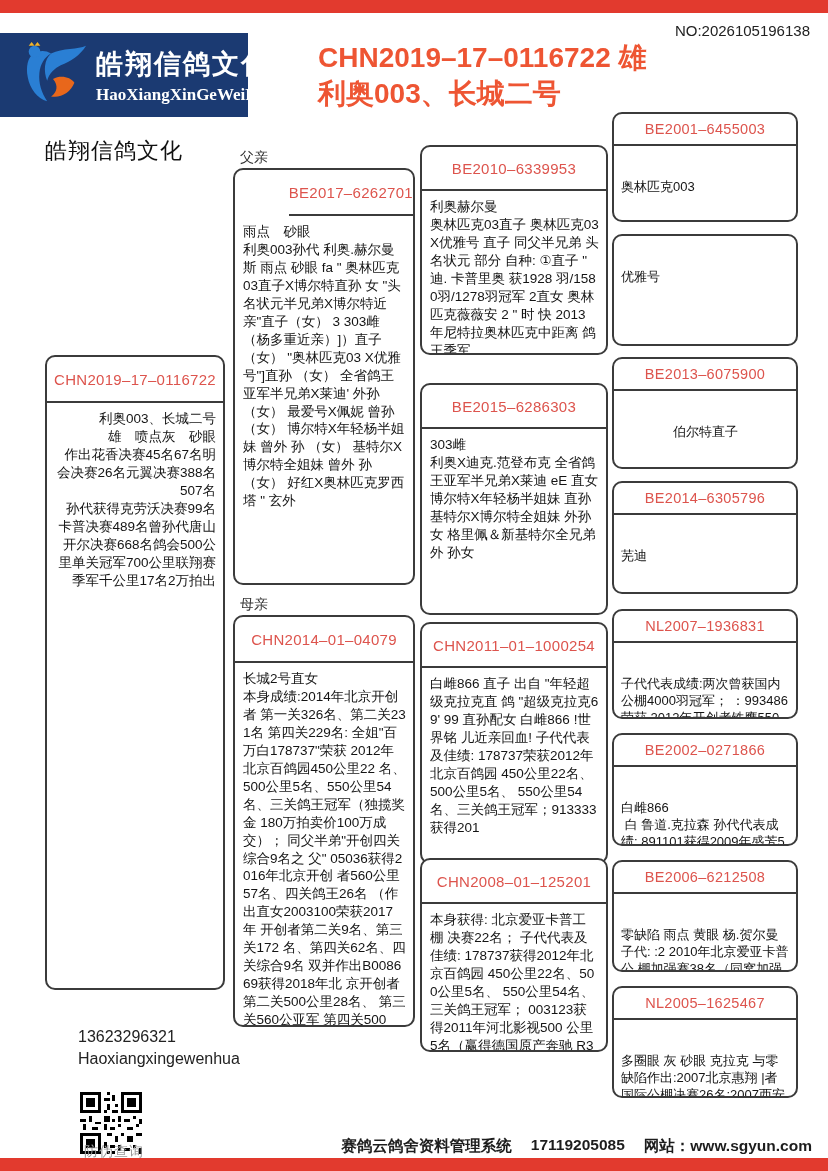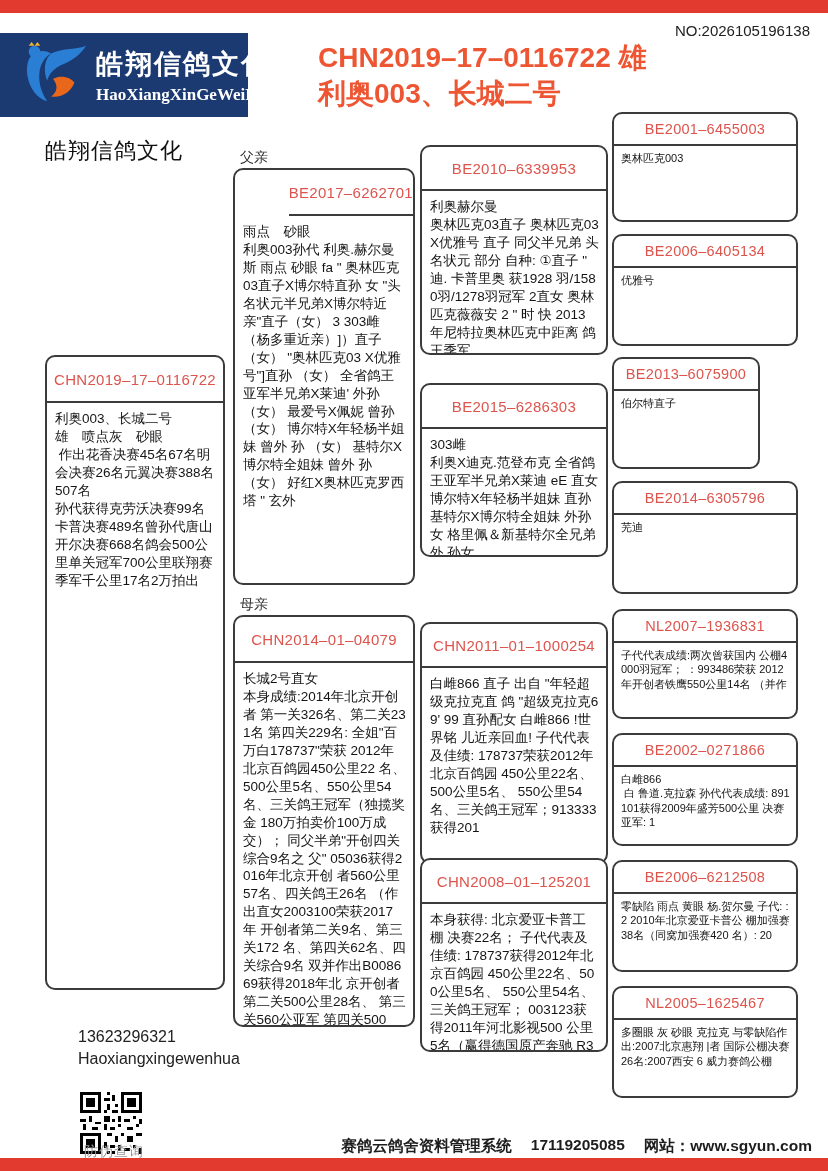--- a/index.html
+++ b/index.html
@@ -45,21 +45,21 @@
     border-bottom:2px solid #3b3b3b;
   }
   .t-lg { height:46px; }
   .t-md { height:44px; }
   .t-sm { height:32px; font-size:14.5px; }
   .pbox-body {
     flex:1 1 auto; padding:7px 7px 4px 8px;
     font-size:13.5px; line-height:1.33; color:#141414;
     white-space:pre-wrap; word-break:break-all; overflow:hidden;
   }
-  .pbox-body.sm { font-size:11px; line-height:1.3; padding:5px 6px 3px 7px; }
+  .pbox-body.sm { font-size:13px; line-height:1.3; padding:5px 6px 3px 7px;margin-top:28px; }
 
   
   .contact { left:78px; top:1026px; font-size:16px; color:#222; line-height:1.4; }
   .qr { left:80px; top:1092px; width:62px; height:62px; }
   .qr-label { left:84px; top:1143px; font-size:14px; color:#9a9a9a; letter-spacing:1px; }
   .footer-line {
     top:1136px; right:16px; font-size:15.5px; color:#1d1d1d; font-weight:bold;
     display:flex; gap:19px;
   }
 </style>
@@ -88,21 +88,21 @@
 <div class="abs main-title">
   <div>CHN2019–17–0116722 雄</div>
   <div>利奥003、长城二号</div>
 </div>
 
 <div class="abs section-heading">皓翔信鸽文化</div>
 
 <div class="abs gen-label" style="left:240px; top:149px;">父亲</div>
 <div class="abs gen-label" style="left:240px; top:596px;">母亲</div>
 
-<div class="pbox" style="left:45px; top:355px; width:180px; height:635px;">
+<div class="pbox" style="left:45px; top:355px; width:180px; height:635px;text-align:right;">
   <div class="pbox-title t-lg">CHN2019–17–0116722</div>
   <div class="pbox-body">利奥003、长城二号
 雄　喷点灰　砂眼
  作出花香决赛45名67名明会决赛26名元翼决赛388名507名
 孙代获得克劳沃决赛99名卡普决赛489名曾孙代唐山开尔决赛668名鸽会500公里单关冠军700公里联翔赛季军千公里17名2万拍出</div>
 </div>
 
 <div class="pbox" style="left:233px; top:168px; width:182px; height:417px;align-items:flex-end;">
   <div class="pbox-title t-lg">BE2017–6262701</div>
   <div class="pbox-body">雨点　砂眼
@@ -113,43 +113,42 @@
   <div class="pbox-title t-lg">CHN2014–01–04079</div>
   <div class="pbox-body">长城2号直女
 本身成绩:2014年北京开创者 第一关326名、第二关231名 第四关229名: 全姐"百万白178737"荣获 2012年北京百鸽园450公里22 名、500公里5名、550公里54 名、三关鸽王冠军（独揽奖金 180万拍卖价100万成交）； 同父半弟"开创四关综合9名之 父" 05036获得2016年北京开创 者560公里57名、四关鸽王26名 （作出直女2003100荣获2017年 开创者第二关9名、第三关172 名、第四关62名、四关综合9名 双并作出B008669获得2018年北 京开创者第二关500公里28名、 第三关560公亚军 第四关500</div>
 </div>
 
 <div class="pbox" style="left:420px; top:145px; width:188px; height:210px;">
   <div class="pbox-title t-md">BE2010–6339953</div>
   <div class="pbox-body">利奥赫尔曼
 奥林匹克03直子 奥林匹克03 X优雅号 直子 同父半兄弟 头名状元 部分 自种: ①直子 " 迪. 卡普里奥 获1928 羽/1580羽/1278羽冠军 2直女 奥林匹克薇薇安 2 " 时 快 2013年尼特拉奥林匹克中距离 鸽王季军</div>
 </div>
-<div class="pbox" style="left:420px; top:383px; width:188px; height:174px;">
+<div class="pbox" style="left:420px; top:383px; width:188px; height:232px;">
   <div class="pbox-title t-md">BE2015–6286303</div>
   <div class="pbox-body">303雌
 利奥X迪克.范登布克 全省鸽王亚军半兄弟X莱迪 eE 直女 博尔特X年轻杨半姐妹 直孙 基特尔X博尔特全姐妹 外孙 女 格里佩＆新基特尔全兄弟 外 孙女</div>
 </div>
 <div class="pbox" style="left:420px; top:622px; width:188px; height:242px;">
   <div class="pbox-title t-md">CHN2011–01–1000254</div>
   <div class="pbox-body">白雌866 直子 出自 "年轻超级克拉克直 鸽 "超级克拉克69' 99 直孙配女 白雌866 !世界铭 儿近亲回血! 子代代表及佳绩: 178737荣获2012年北京百鸽园 450公里22名、500公里5名、 550公里54名、三关鸽王冠军；913333获得201</div>
 </div>
 <div class="pbox" style="left:420px; top:858px; width:188px; height:194px;">
   <div class="pbox-title t-md">CHN2008–01–125201</div>
   <div class="pbox-body">本身获得: 北京爱亚卡普工棚 决赛22名； 子代代表及佳绩: 178737获得2012年北京百鸽园 450公里22名、500公里5名、 550公里54名、三关鸽王冠军； 003123获得2011年河北影视500 公里5名（赢得德国原产奔驰 R350一辆）；</div>
 </div>
 
 <div class="pbox" style="left:612px; top:112px; width:186px; height:110px;">
   <div class="pbox-title t-sm">BE2001–6455003</div>
   <div class="pbox-body sm">奥林匹克003</div>
 </div>
 <div class="pbox" style="left:612px; top:234px; width:186px; height:112px;">
-  <div class="pbox-title t-sm">BE2006–6405134</div>
   <div class="pbox-body sm">优雅号</div>
 </div>
-<div class="pbox" style="left:612px; top:357px; width:148px; height:112px;">
+<div class="pbox" style="left:612px; top:357px; width:186px; height:112px;text-align:center;">
   <div class="pbox-title t-sm">BE2013–6075900</div>
   <div class="pbox-body sm">伯尔特直子</div>
 </div>
 <div class="pbox" style="left:612px; top:481px; width:186px; height:113px;">
   <div class="pbox-title t-sm">BE2014–6305796</div>
   <div class="pbox-body sm">芜迪</div>
 </div>
 <div class="pbox" style="left:612px; top:609px; width:186px; height:110px;">
   <div class="pbox-title t-sm">NL2007–1936831</div>
   <div class="pbox-body sm">子代代表成绩:两次曾获国内 公棚4000羽冠军； ：993486荣获 2012年开创者铁鹰550公里14名 （并作</div>

